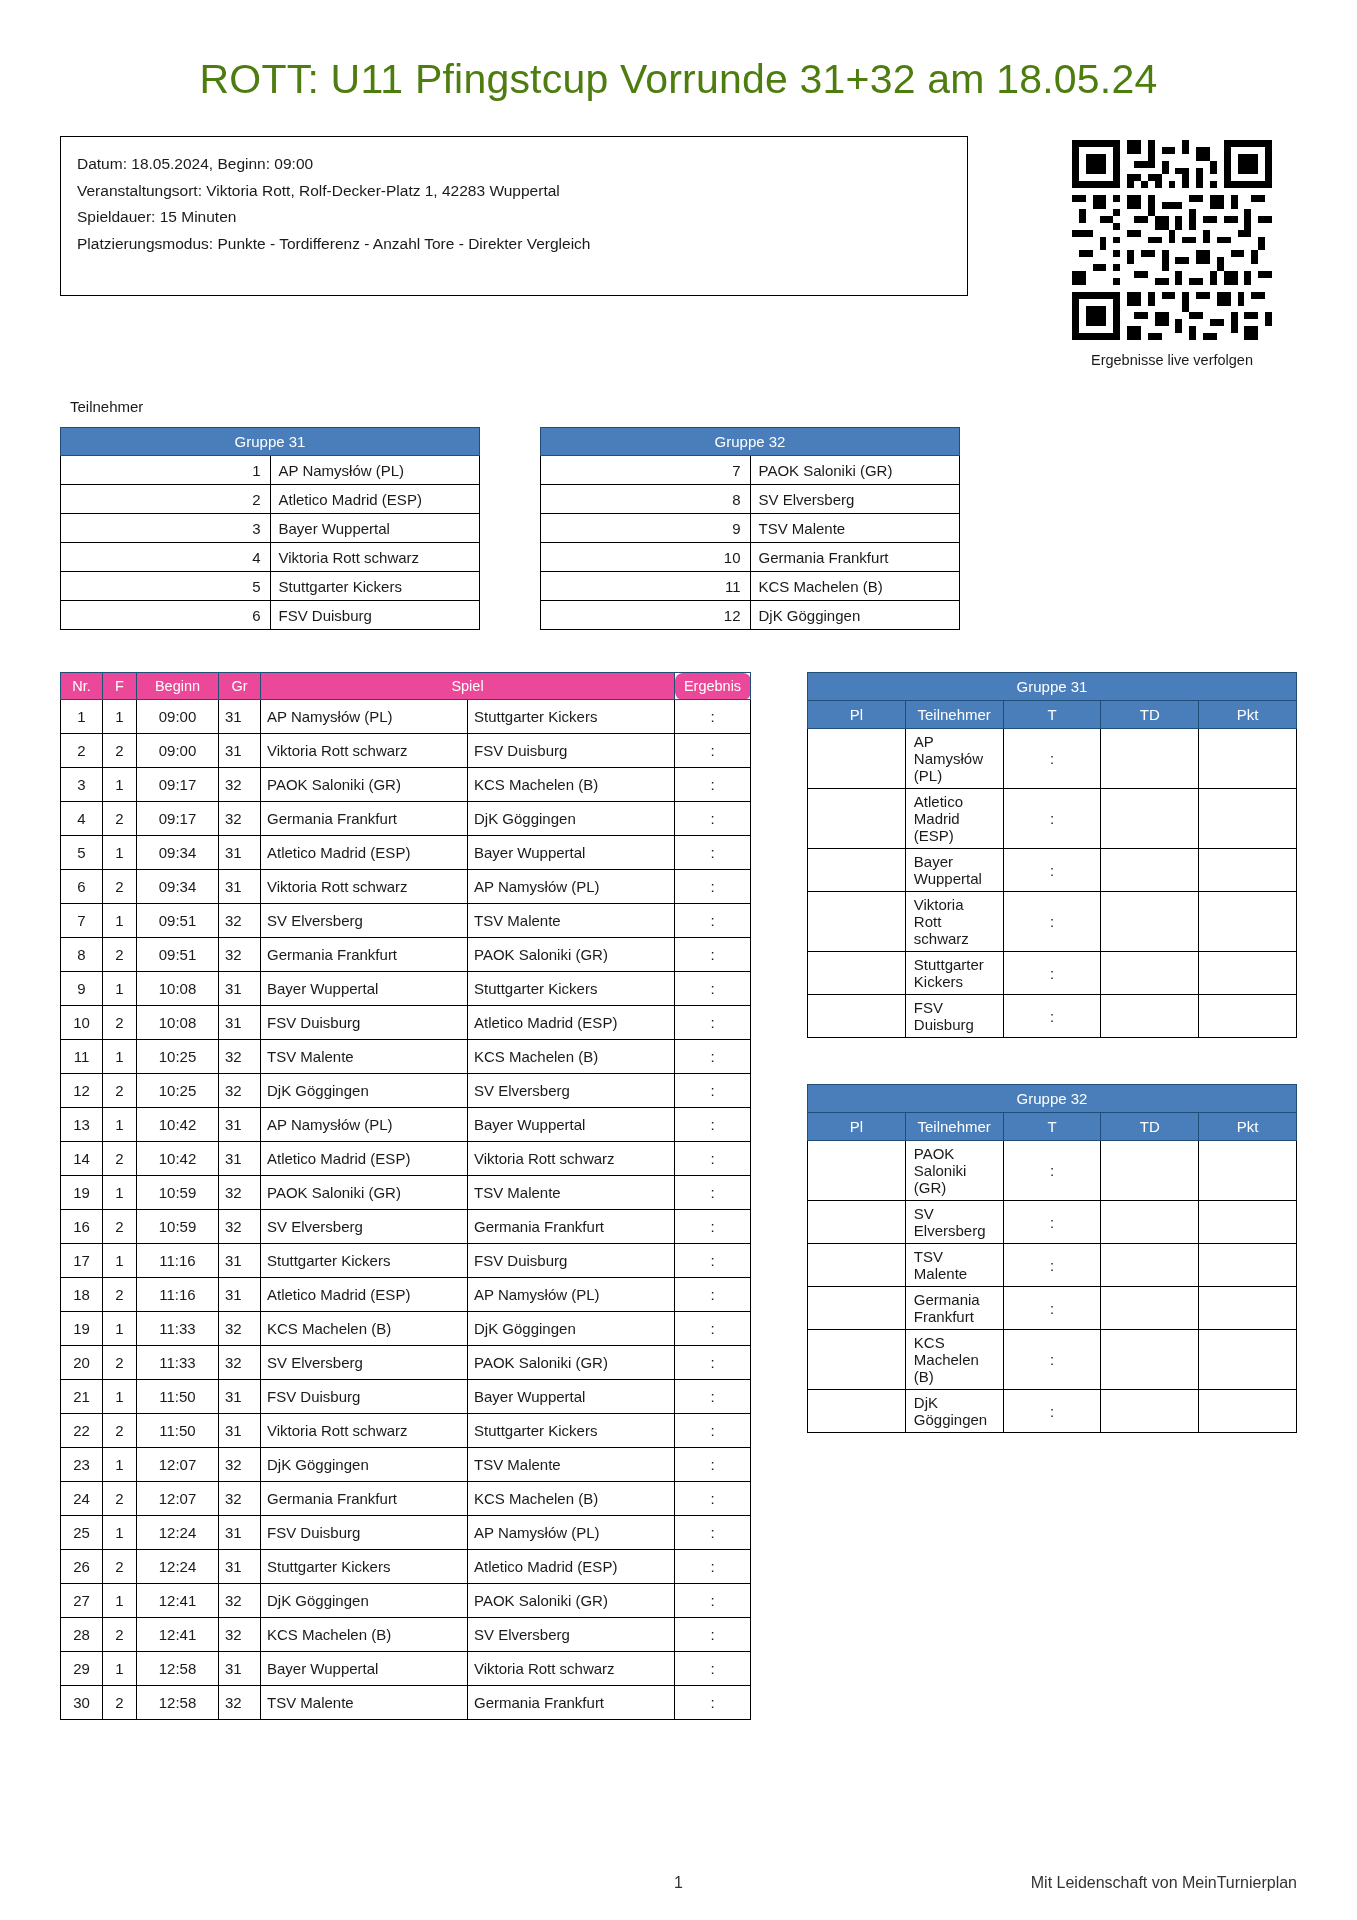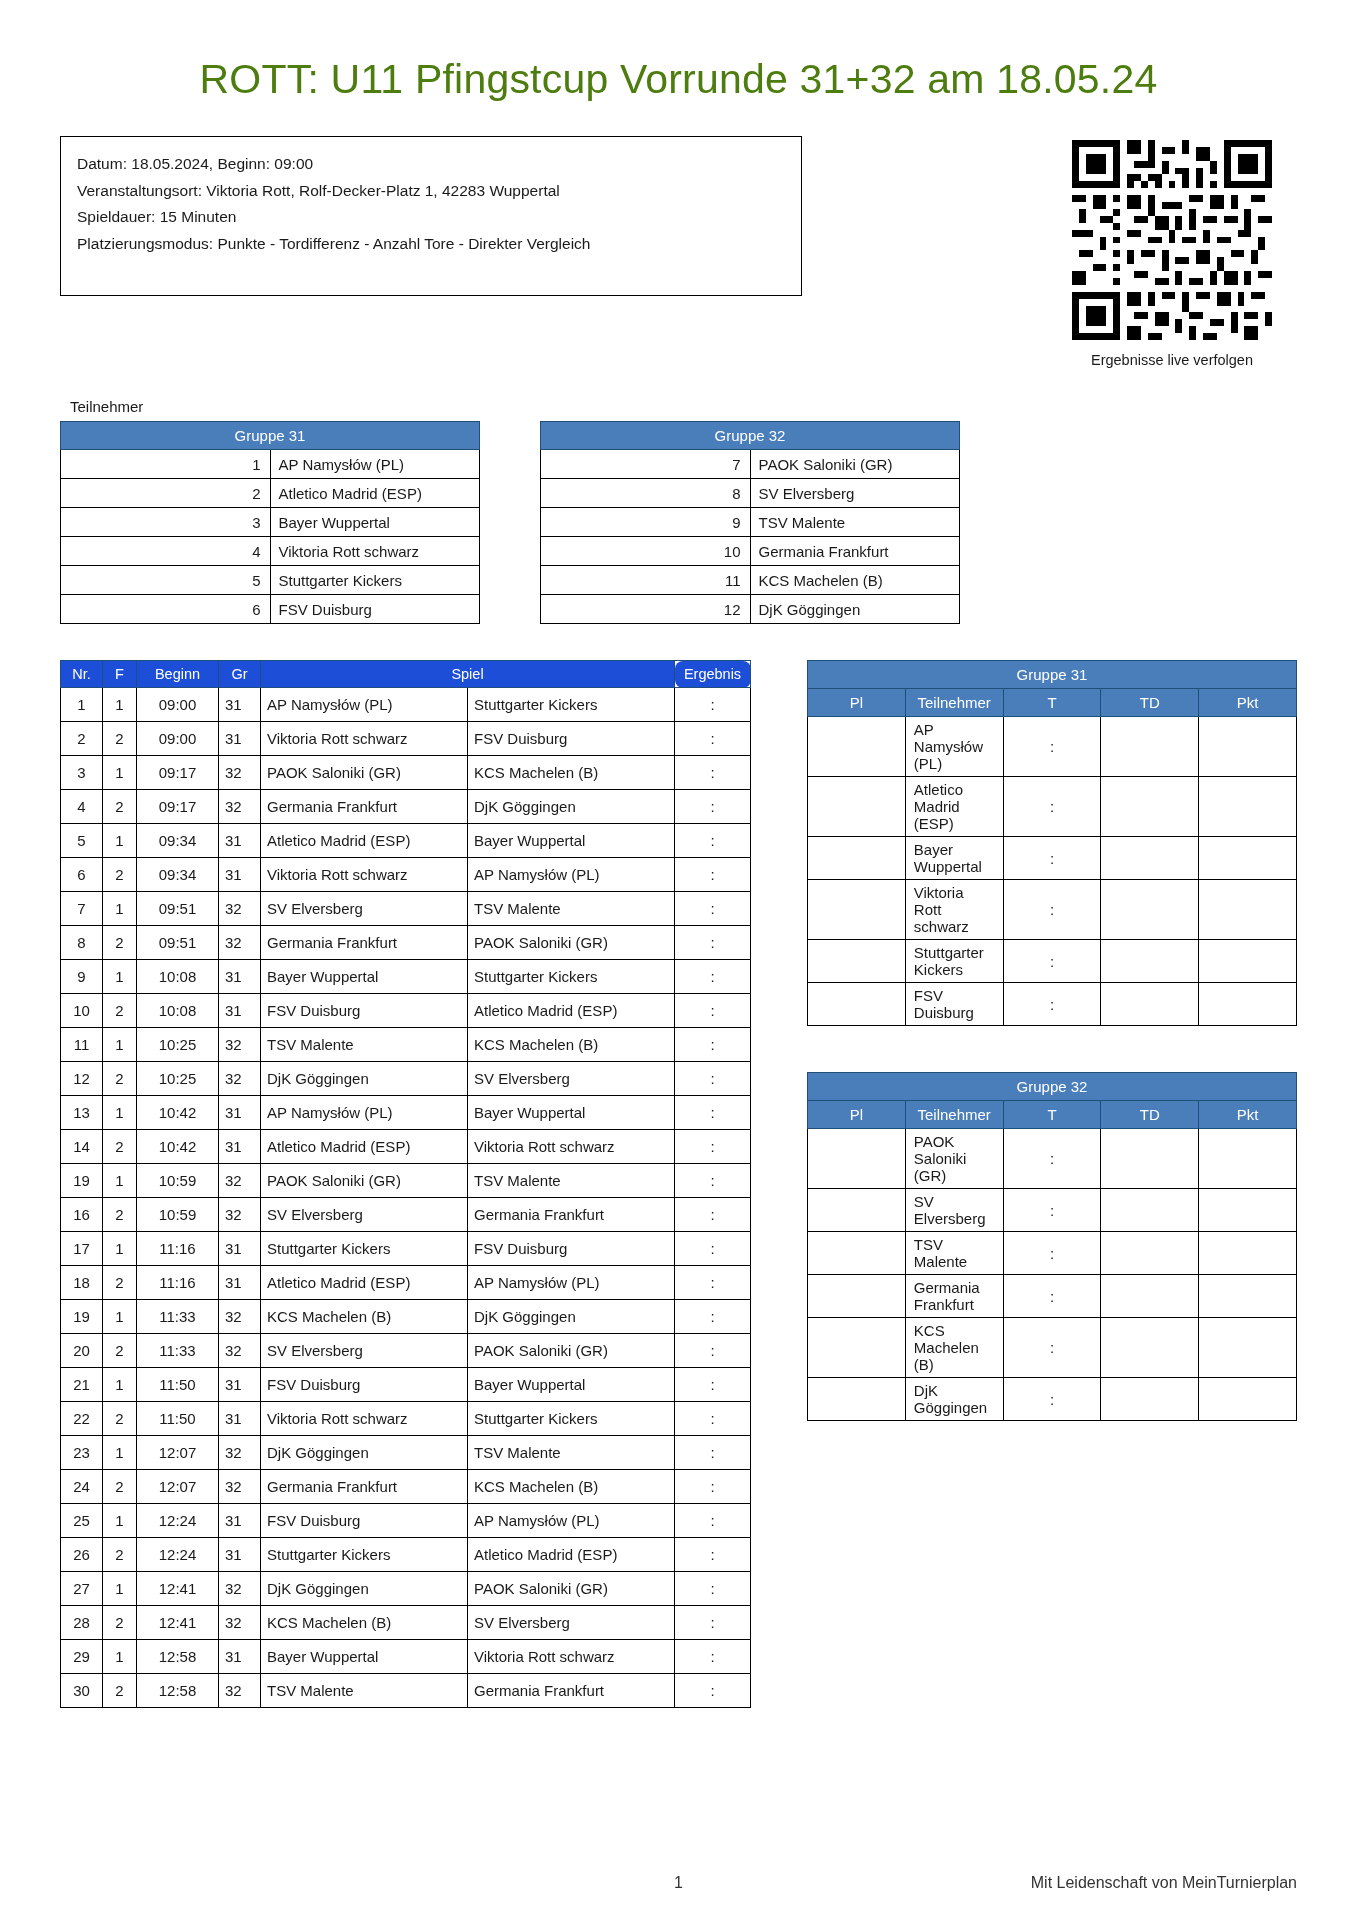--- a/index.html
+++ b/index.html
@@ -30,21 +30,21 @@
   }
   
   .top-row {
     display: flex;
     align-items: flex-start;
     gap: 18px;
   }
   .info-box {
     border: 1px solid #000;
     padding: 14px 16px 16px 16px;
-    width: 742px;
+    width: 908px;
     min-height: 160px;
   }
   .info-box div {
     font-size: 15.5px;
     line-height: 1.72;
     color: #1a1a1a;
   }
   .qr-wrap {
     margin-left: auto;
     text-align: center;
@@ -66,20 +66,21 @@
   .teilnehmer-label {
     margin: 30px 0 6px 10px;
     font-size: 15px;
   }
   .groups-row {
     display: flex;
     gap: 60px;
   }
   table {
     border-collapse: collapse;
+    margin-top: 6px;
   }
   .grp-table {
     width: 420px;
     table-layout: fixed;
   }
   .grp-table th {
     background: #4a7ebb;
     color: #fff;
     font-weight: 400;
     font-size: 15px;
@@ -104,21 +105,21 @@
     gap: 56px;
     margin-top: 36px;
     align-items: flex-start;
   }
   
   .sched {
     width: 708px;
     table-layout: fixed;
   }
   .sched th {
-    background: #1d4ed8;
+    background: #ec4899;
     color: #fff;
     font-weight: 400;
     font-size: 14.5px;
     border: 1px solid #1f4e79;
     padding: 5px 2px;
     text-align: center;
   }
   .sched td {
     border: 1px solid #000;
     font-size: 15px;

